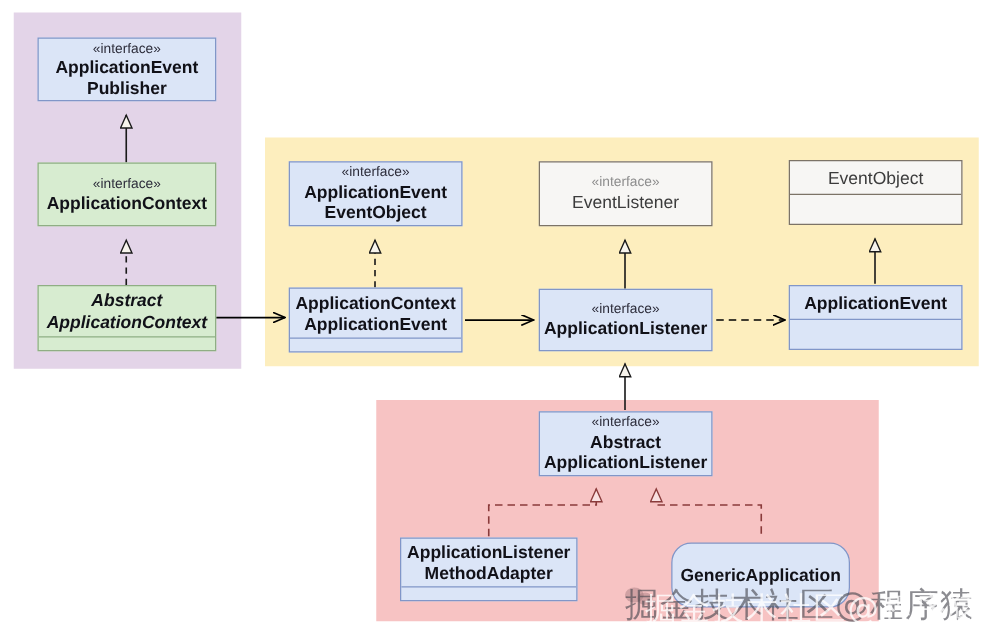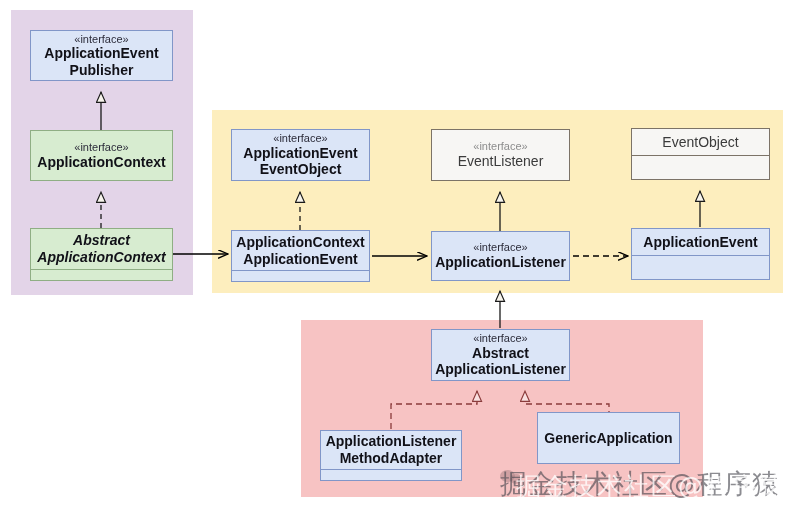--- a/index.html
+++ b/index.html
@@ -213,21 +213,21 @@
   </div>
 
   <div class="uml fill-blue dark-text" style="left:320px;top:430px;width:142px;height:51px;">
     <div class="title">
       <span class="nm">ApplicationListener</span>
       <span class="nm">MethodAdapter</span>
     </div>
     <div class="compartment"></div>
   </div>
 
-  <div class="uml fill-blue dark-text" style="left:537px;top:412px;width:143px;height:52px;">
+  <div class="uml fill-blue dark-text" style="left:537px;top:434px;width:143px;height:52px;border-radius:16px;">
     <div class="title">
       <span class="nm">GenericApplication</span>
     </div>
   </div>
 
   <div class="wm-dots">
     <i style="left:0px;top:-4px;width:15px;height:12px;"></i>
     <i style="left:10px;top:0px;width:12px;height:10px;"></i>
   </div>
   <div class="wm wm-a">掘金技术社区@程序猿</div>

